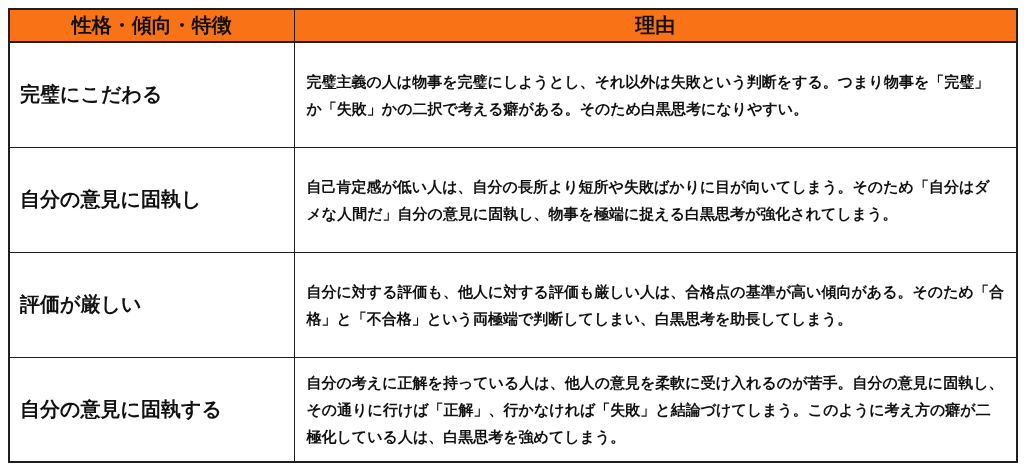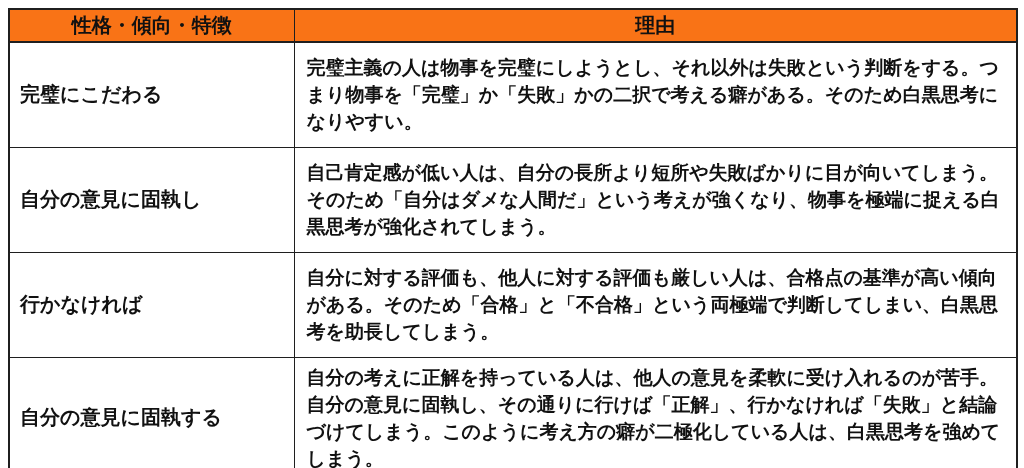--- a/index.html
+++ b/index.html
@@ -50,21 +50,21 @@
   td.trait-cell {
     text-align: left;
     vertical-align: middle;
     font-size: 20px;
     font-weight: bold;
     padding: 4px 10px;
   }
   td.reason-cell {
     text-align: left;
     vertical-align: middle;
-    font-size: 19px;
+    font-size: 15px;
     font-weight: bold;
     line-height: 27px;
     padding: 6px 12px;
     letter-spacing: 0;
   }
 </style>
 </head>
 <body>
 
 <table class="traits-table">
@@ -78,24 +78,24 @@
       <th>理由</th>
     </tr>
   </thead>
   <tbody>
     <tr>
       <td class="trait-cell">完璧にこだわる</td>
       <td class="reason-cell">完璧主義の人は物事を完璧にしようとし、それ以外は失敗という判断をする。つまり物事を「完璧」か「失敗」かの二択で考える癖がある。そのため白黒思考になりやすい。</td>
     </tr>
     <tr>
       <td class="trait-cell">自分の意見に固執し</td>
-      <td class="reason-cell">自己肯定感が低い人は、自分の長所より短所や失敗ばかりに目が向いてしまう。そのため「自分はダメな人間だ」という考えが強くなり、物事を極端に捉える白黒思考が強化されてしまう。</td>
+      <td class="reason-cell">自己肯定感が低い人は、自分の長所より短所や失敗ばかりに目が向いてしまう。そのため「自分はダメな人間だ」自分の意見に固執し、物事を極端に捉える白黒思考が強化されてしまう。</td>
     </tr>
     <tr>
-      <td class="trait-cell">行かなければ</td>
+      <td class="trait-cell">評価が厳しい</td>
       <td class="reason-cell">自分に対する評価も、他人に対する評価も厳しい人は、合格点の基準が高い傾向がある。そのため「合格」と「不合格」という両極端で判断してしまい、白黒思考を助長してしまう。</td>
     </tr>
     <tr>
       <td class="trait-cell">自分の意見に固執する</td>
       <td class="reason-cell">自分の考えに正解を持っている人は、他人の意見を柔軟に受け入れるのが苦手。自分の意見に固執し、その通りに行けば「正解」、行かなければ「失敗」と結論づけてしまう。このように考え方の癖が二極化している人は、白黒思考を強めてしまう。</td>
     </tr>
   </tbody>
 </table>
 
 </body></html>

